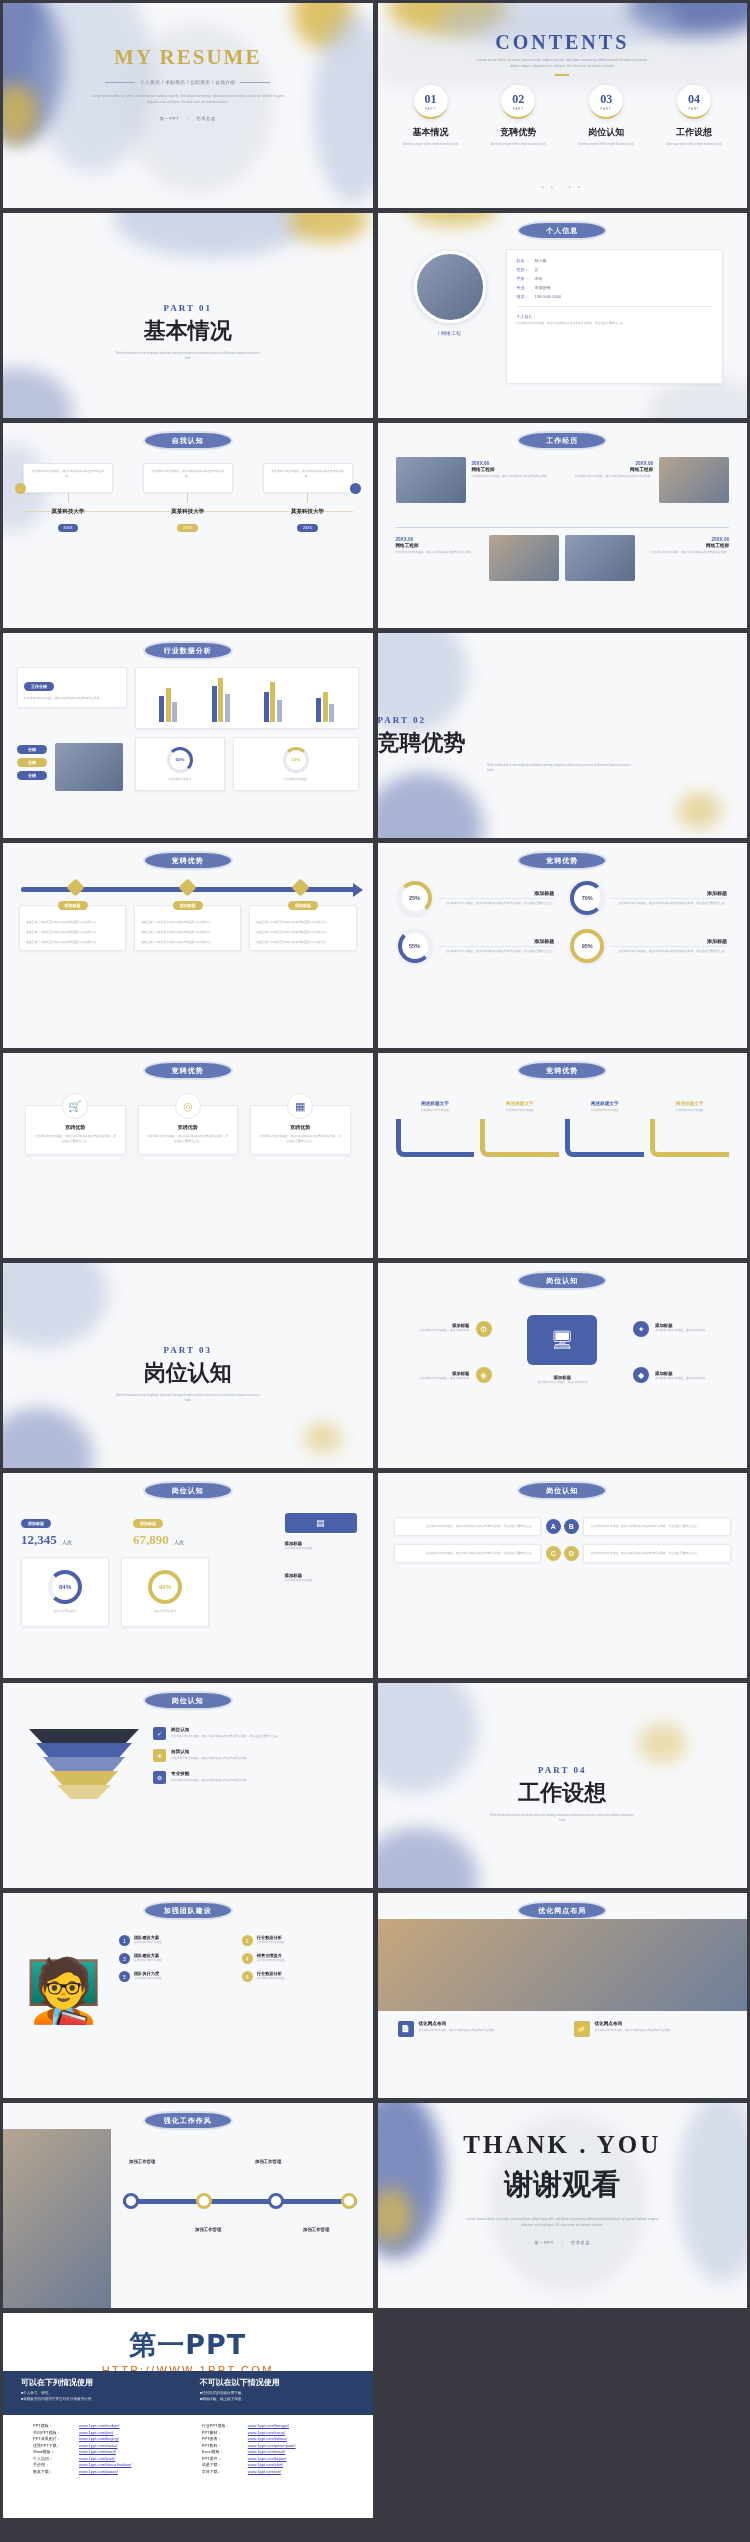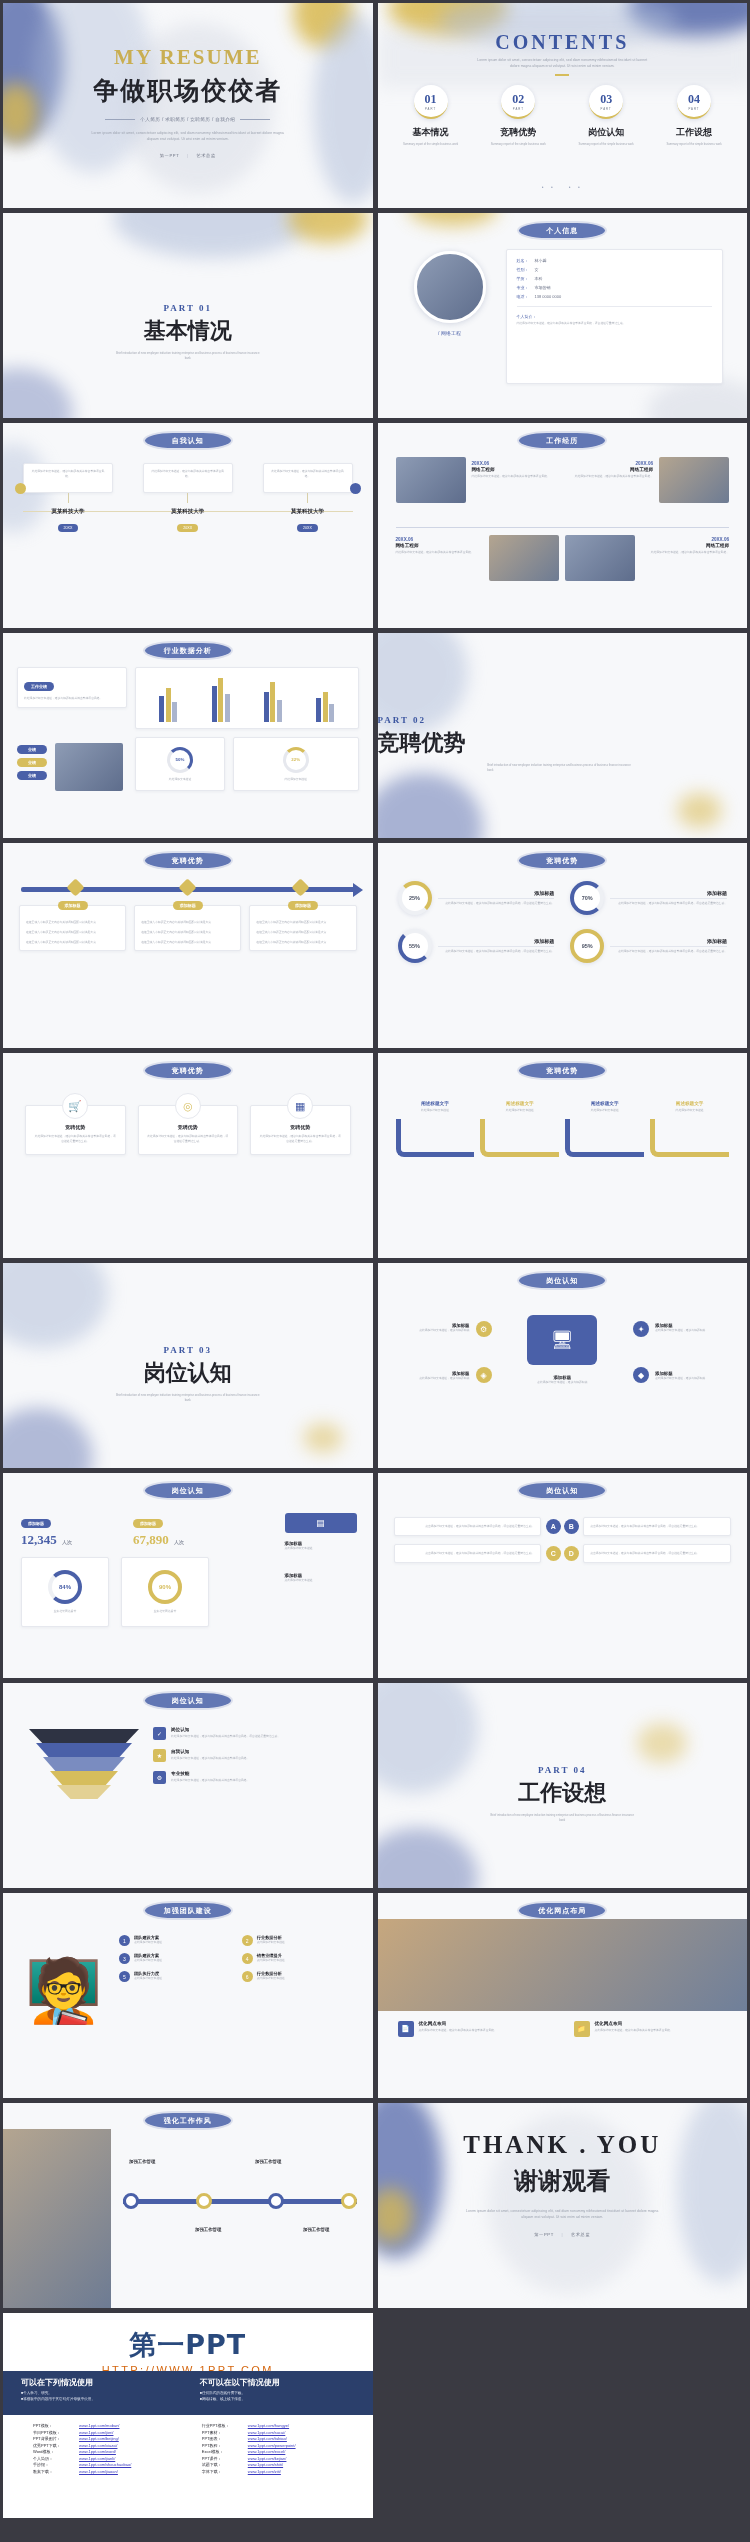--- a/index.html
+++ b/index.html
@@ -64,21 +64,20 @@
   <div class="slide">
     <div class="wash w-blue" style="left:-30px;top:-20px;width:90px;height:160px;opacity:.75;"></div>
     <div class="wash w-lblue" style="left:30px;top:-30px;width:120px;height:200px;opacity:.4;"></div>
     <div class="wash w-gold" style="left:-10px;top:80px;width:45px;height:60px;opacity:.8;"></div>
     <div class="wash w-gold" style="right:20px;top:-25px;width:60px;height:70px;opacity:.85;"></div>
     <div class="wash w-lblue" style="right:-20px;top:10px;width:80px;height:190px;opacity:.5;"></div>
     <div class="wash w-grey" style="left:120px;top:20px;width:150px;height:170px;opacity:.35;"></div>
 
     <div style="position:absolute;left:0;right:0;top:42px;text-align:center;">
       <div class="en-ser" style="font-size:21px;font-weight:bold;color:#c9ae52;letter-spacing:2px;">MY RESUME</div>
-      <div class="bigcn" style="font-size:25px;letter-spacing:2px;margin-top:4px;">争做职场佼佼者</div>
       <div style="display:flex;align-items:center;justify-content:center;gap:5px;margin-top:10px;">
         <span style="width:30px;height:.5px;background:#9aa4bb;"></span>
         <span style="font-size:4.6px;color:#6b7punct;color:#6b7287;letter-spacing:.4px;">个人简历 / 求职简历 / 竞聘简历 / 自我介绍</span>
         <span style="width:30px;height:.5px;background:#9aa4bb;"></span>
       </div>
       <div class="lorem" style="max-width:200px;margin:9px auto 0;text-align:center;">Lorem ipsum dolor sit amet, consectetuer adipiscing elit, sed diam nonummy nibheuismod tincidunt ut laoreet dolore magna aliquam erat volutpat. Ut wisi enim ad minim veniam.</div>
       <div class="footer-strip" style="margin-top:11px;">
         <span>第一PPT</span>
         <span style="margin:0 6px;color:#b9bec9;">|</span>
         <span>艺术总监</span>
@@ -690,21 +689,21 @@
   </div>
 
 
   <div class="slide">
     <div class="wash w-blue" style="left:-30px;top:-15px;width:95px;height:170px;opacity:.7;"></div>
     <div class="wash w-gold" style="left:-10px;top:85px;width:45px;height:55px;opacity:.75;"></div>
     <div class="wash w-lblue" style="right:-20px;top:-10px;width:90px;height:190px;opacity:.45;"></div>
     <div class="wash w-grey" style="left:110px;top:10px;width:160px;height:180px;opacity:.3;"></div>
     <div style="position:absolute;left:0;right:0;top:28px;text-align:center;">
       <div class="en-ser" style="font-size:25px;font-weight:bold;color:#23242b;letter-spacing:3px;">THANK . YOU</div>
-      <div class="bigcn" style="font-size:24px;margin-top:6px;">谢谢观看</div>
+      <div class="bigcn" style="font-size:29px;margin-top:6px;">谢谢观看</div>
       <div class="lorem" style="max-width:200px;margin:12px auto 0;">Lorem ipsum dolor sit amet, consectetuer adipiscing elit, sed diam nonummy nibheuismod tincidunt ut laoreet dolore magna aliquam erat volutpat. Ut wisi enim ad minim veniam.</div>
       <div class="footer-strip" style="margin-top:12px;">
         <span>第一PPT</span>
         <span style="margin:0 6px;color:#b9bec9;">|</span>
         <span>艺术总监</span>
       </div>
     </div>
   </div>
 
   <div class="slide" style="background:#fff;">

